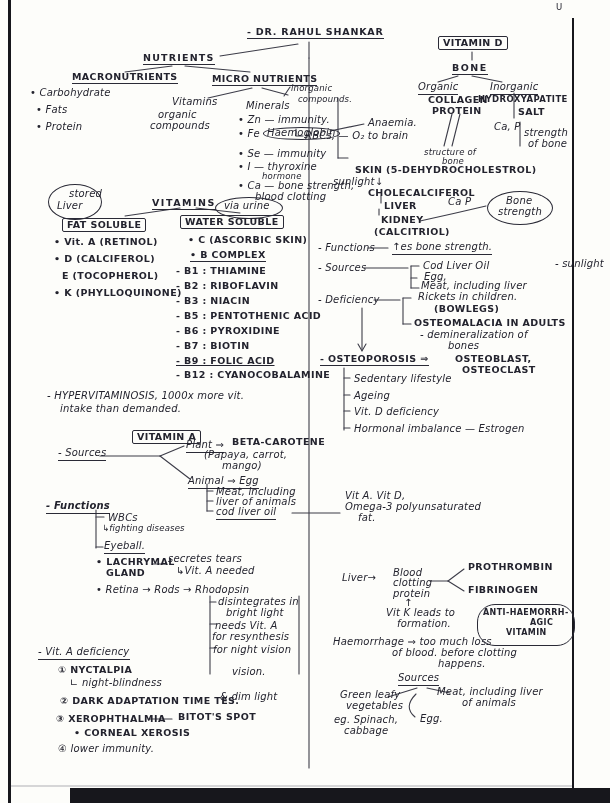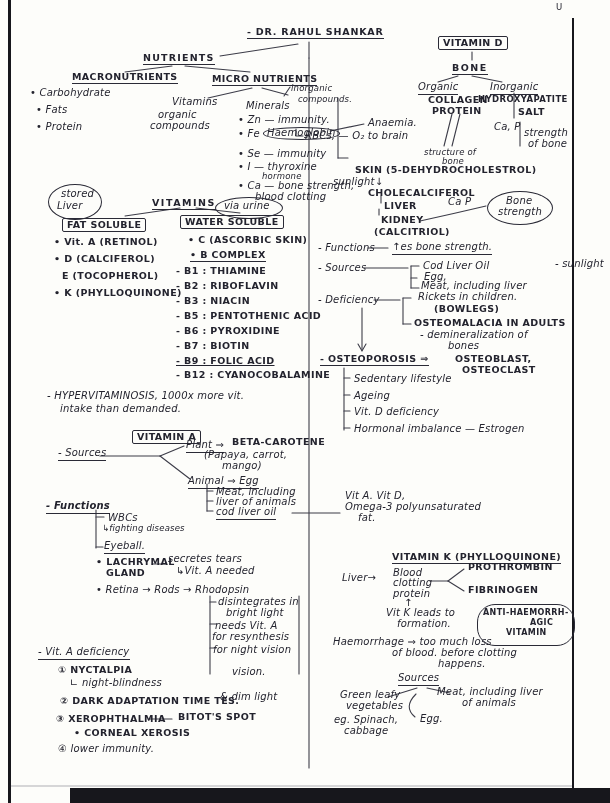--- a/index.html
+++ b/index.html
@@ -160,21 +160,21 @@
   <div class="t cur" style="left:448px;top:341px;">bones</div>
   <div class="t caps ul" style="left:320px;top:354px;">- OSTEOPOROSIS ⇒</div>
   <div class="t caps" style="left:455px;top:354px;">OSTEOBLAST,</div>
   <div class="t caps" style="left:462px;top:365px;">OSTEOCLAST</div>
   <div class="t cur" style="left:354px;top:374px;">Sedentary lifestyle</div>
   <div class="t cur" style="left:354px;top:391px;">Ageing</div>
   <div class="t cur" style="left:354px;top:407px;">Vit. D deficiency</div>
   <div class="t cur" style="left:354px;top:424px;">Hormonal imbalance — Estrogen</div>
 
   <div class="oval" style="left:48px;top:184px;width:52px;height:34px;">
-    <div class="t cur" style="left:12px;top:4px;">stored</div>
+    <div class="t cur" style="left:20px;top:4px;">stored</div>
     <div class="t cur" style="left:8px;top:16px;">Liver</div>
   </div>
   <div class="t caps ul" style="left:152px;top:198px;letter-spacing:1.5px;">VITAMINS</div>
   <div class="oval" style="left:215px;top:197px;width:66px;height:20px;">
     <div class="t cur" style="left:8px;top:3px;">via urine</div>
   </div>
   <div class="t caps box" style="left:62px;top:218px;">FAT SOLUBLE</div>
   <div class="t caps" style="left:54px;top:237px;">• Vit. A (RETINOL)</div>
   <div class="t caps" style="left:54px;top:254px;">• D (CALCIFEROL)</div>
   <div class="t caps" style="left:62px;top:271px;">E (TOCOPHEROL)</div>
@@ -225,21 +225,20 @@
   <div class="t cur" style="left:232px;top:667px;">vision.</div>
   <div class="t cur ul" style="left:38px;top:647px;">- Vit. A deficiency</div>
   <div class="t caps" style="left:58px;top:665px;">① NYCTALPIA</div>
   <div class="t cur" style="left:70px;top:678px;">∟ night-blindness</div>
   <div class="t caps" style="left:60px;top:696px;">② DARK ADAPTATION TIME TES.</div>
   <div class="t caps" style="left:56px;top:714px;">③ XEROPHTHALMIA</div>
   <div class="t caps" style="left:178px;top:712px;">BITOT'S SPOT</div>
   <div class="t caps" style="left:74px;top:728px;">• CORNEAL XEROSIS</div>
   <div class="t cur" style="left:58px;top:744px;">④ lower immunity.</div>
 
-  <div class="t caps ul" style="left:392px;top:552px;">VITAMIN K (PHYLLOQUINONE)</div>
   <div class="t cur" style="left:342px;top:573px;">Liver→</div>
   <div class="t cur" style="left:393px;top:568px;">Blood</div>
   <div class="t cur" style="left:393px;top:578px;">clotting</div>
   <div class="t cur" style="left:393px;top:589px;">protein</div>
   <div class="t caps" style="left:468px;top:562px;">PROTHROMBIN</div>
   <div class="t caps" style="left:468px;top:585px;">FIBRINOGEN</div>
   <div class="t cur" style="left:404px;top:598px;">↑</div>
   <div class="t cur" style="left:386px;top:608px;">Vit K leads to</div>
   <div class="t cur" style="left:397px;top:619px;">formation.</div>
   <div class="oval" style="left:477px;top:604px;width:96px;height:40px;border-radius:18px;">

